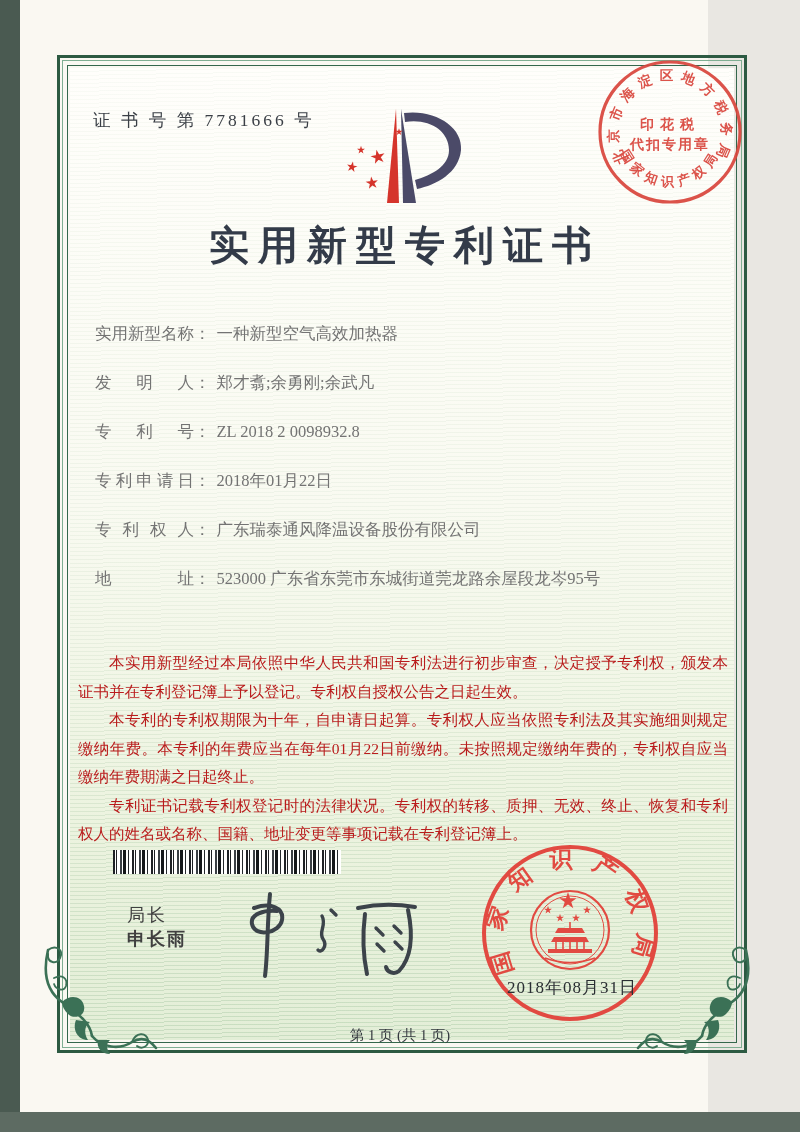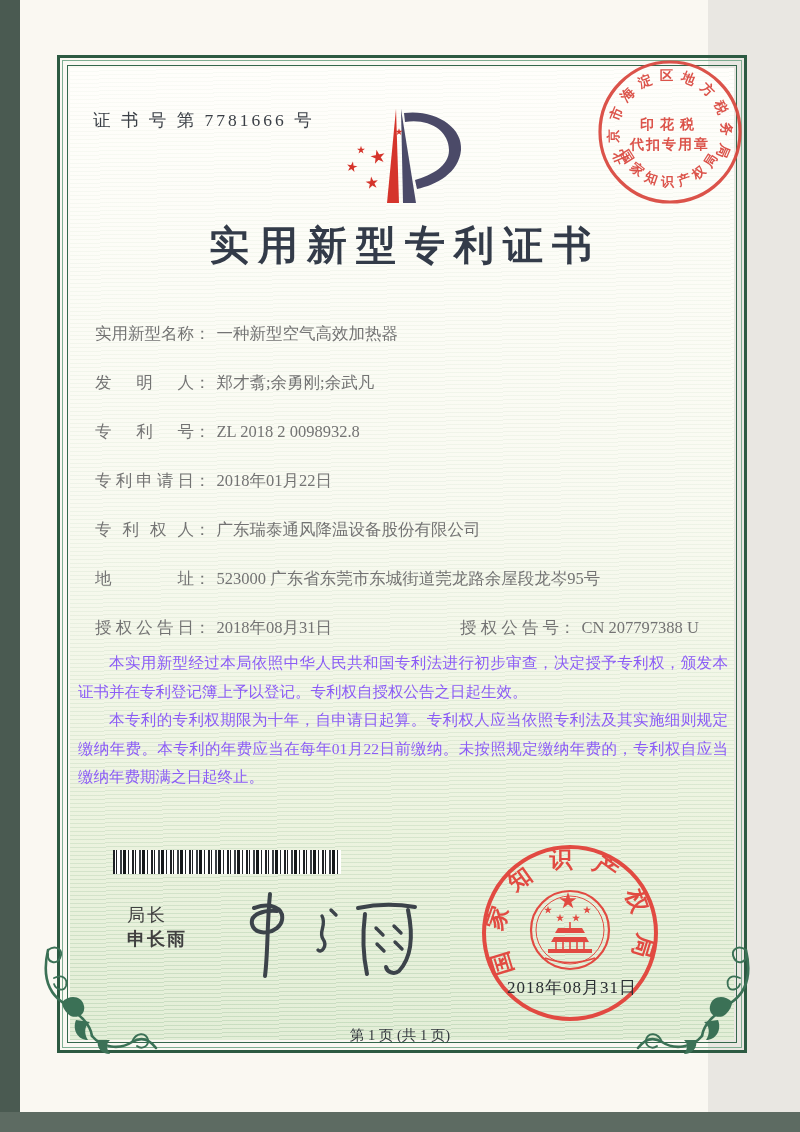--- a/index.html
+++ b/index.html
@@ -21,21 +21,21 @@
   .logo{position:absolute;left:307px;top:99px;}
   .tax-stamp{position:absolute;left:575px;top:57px;opacity:.92;}
   .title{position:absolute;left:0;top:218px;width:760px;text-align:center;font-size:40px;font-weight:bold;
          color:#333b49;letter-spacing:9px;padding-left:10px;box-sizing:border-box;}
   .fields{position:absolute;left:75px;top:316px;width:632px;color:#737373;}
   .field-row{position:relative;font-size:16.5px;line-height:36px;margin-bottom:13px;white-space:nowrap;}
   .flabel{display:inline-block;width:6em;text-align:justify;text-align-last:justify;vertical-align:top;}
   .fvalue{margin-left:6px;}
   .field-extra{position:absolute;left:365px;top:0;}
   .body-text{position:absolute;left:58px;top:649px;width:650px;font-size:15.5px;line-height:28.5px;
-             color:#8b5cf6;text-align:justify;}
+             color:#b91c1c;text-align:justify;}
   .body-text p{margin:0;text-indent:2em;}
   .barcode{position:absolute;left:93px;top:850px;width:228px;height:24px;
     background:repeating-linear-gradient(90deg,#1e2125 0 2px,#fff 2px 3px,#1e2125 3px 4px,#fff 4px 7px,
     #3a3f44 7px 9px,#fff 9px 10px,#14171a 10px 13px,#fff 13px 15px,#25292d 15px 16px,#fff 16px 19px);}
   .boss{position:absolute;left:107px;top:903px;font-family:"Liberation Sans","DejaVu Sans",sans-serif;
         font-size:18px;color:#404040;letter-spacing:2px;}
   .boss .name{margin-top:0;font-weight:bold;}
   .signature{position:absolute;left:216px;top:878px;}
   .seal{position:absolute;left:455px;top:838px;opacity:.95;}
   .seal-date{position:absolute;left:462px;top:976px;width:180px;text-align:center;font-size:17px;
@@ -128,31 +128,26 @@
       </div>
       <div class="field-row">
         <span class="flabel">专利申请日</span><span>：</span><span class="fvalue">2018年01月22日</span>
       </div>
       <div class="field-row">
         <span class="flabel">专利权人</span><span>：</span><span class="fvalue">广东瑞泰通风降温设备股份有限公司</span>
       </div>
       <div class="field-row">
         <span class="flabel">地址</span><span>：</span><span class="fvalue">523000 广东省东莞市东城街道莞龙路余屋段龙岑95号</span>
       </div>
-      <div class="field-row">
-        <span class="flabel">授权公告日</span><span>：</span><span class="fvalue">2018年08月31日</span>
-        <span class="field-extra">
-          <span class="flabel">授权公告号</span><span>：</span><span class="fvalue">CN 207797388 U</span>
-        </span>
-      </div>
     </div>
 
     <div class="body-text">
       <p>本实用新型经过本局依照中华人民共和国专利法进行初步审查，决定授予专利权，颁发本证书并在专利登记簿上予以登记。专利权自授权公告之日起生效。</p>
       <p>本专利的专利权期限为十年，自申请日起算。专利权人应当依照专利法及其实施细则规定缴纳年费。本专利的年费应当在每年01月22日前缴纳。未按照规定缴纳年费的，专利权自应当缴纳年费期满之日起终止。</p>
+      <p>专利证书记载专利权登记时的法律状况。专利权的转移、质押、无效、终止、恢复和专利权人的姓名或名称、国籍、地址变更等事项记载在专利登记簿上。</p>
     </div>
 
     <div class="barcode"></div>
 
     <div class="boss">
       <div>局长</div>
       <div class="name">申长雨</div>
     </div>
 
     <svg class="signature" width="195" height="105" viewBox="0 0 195 105">

